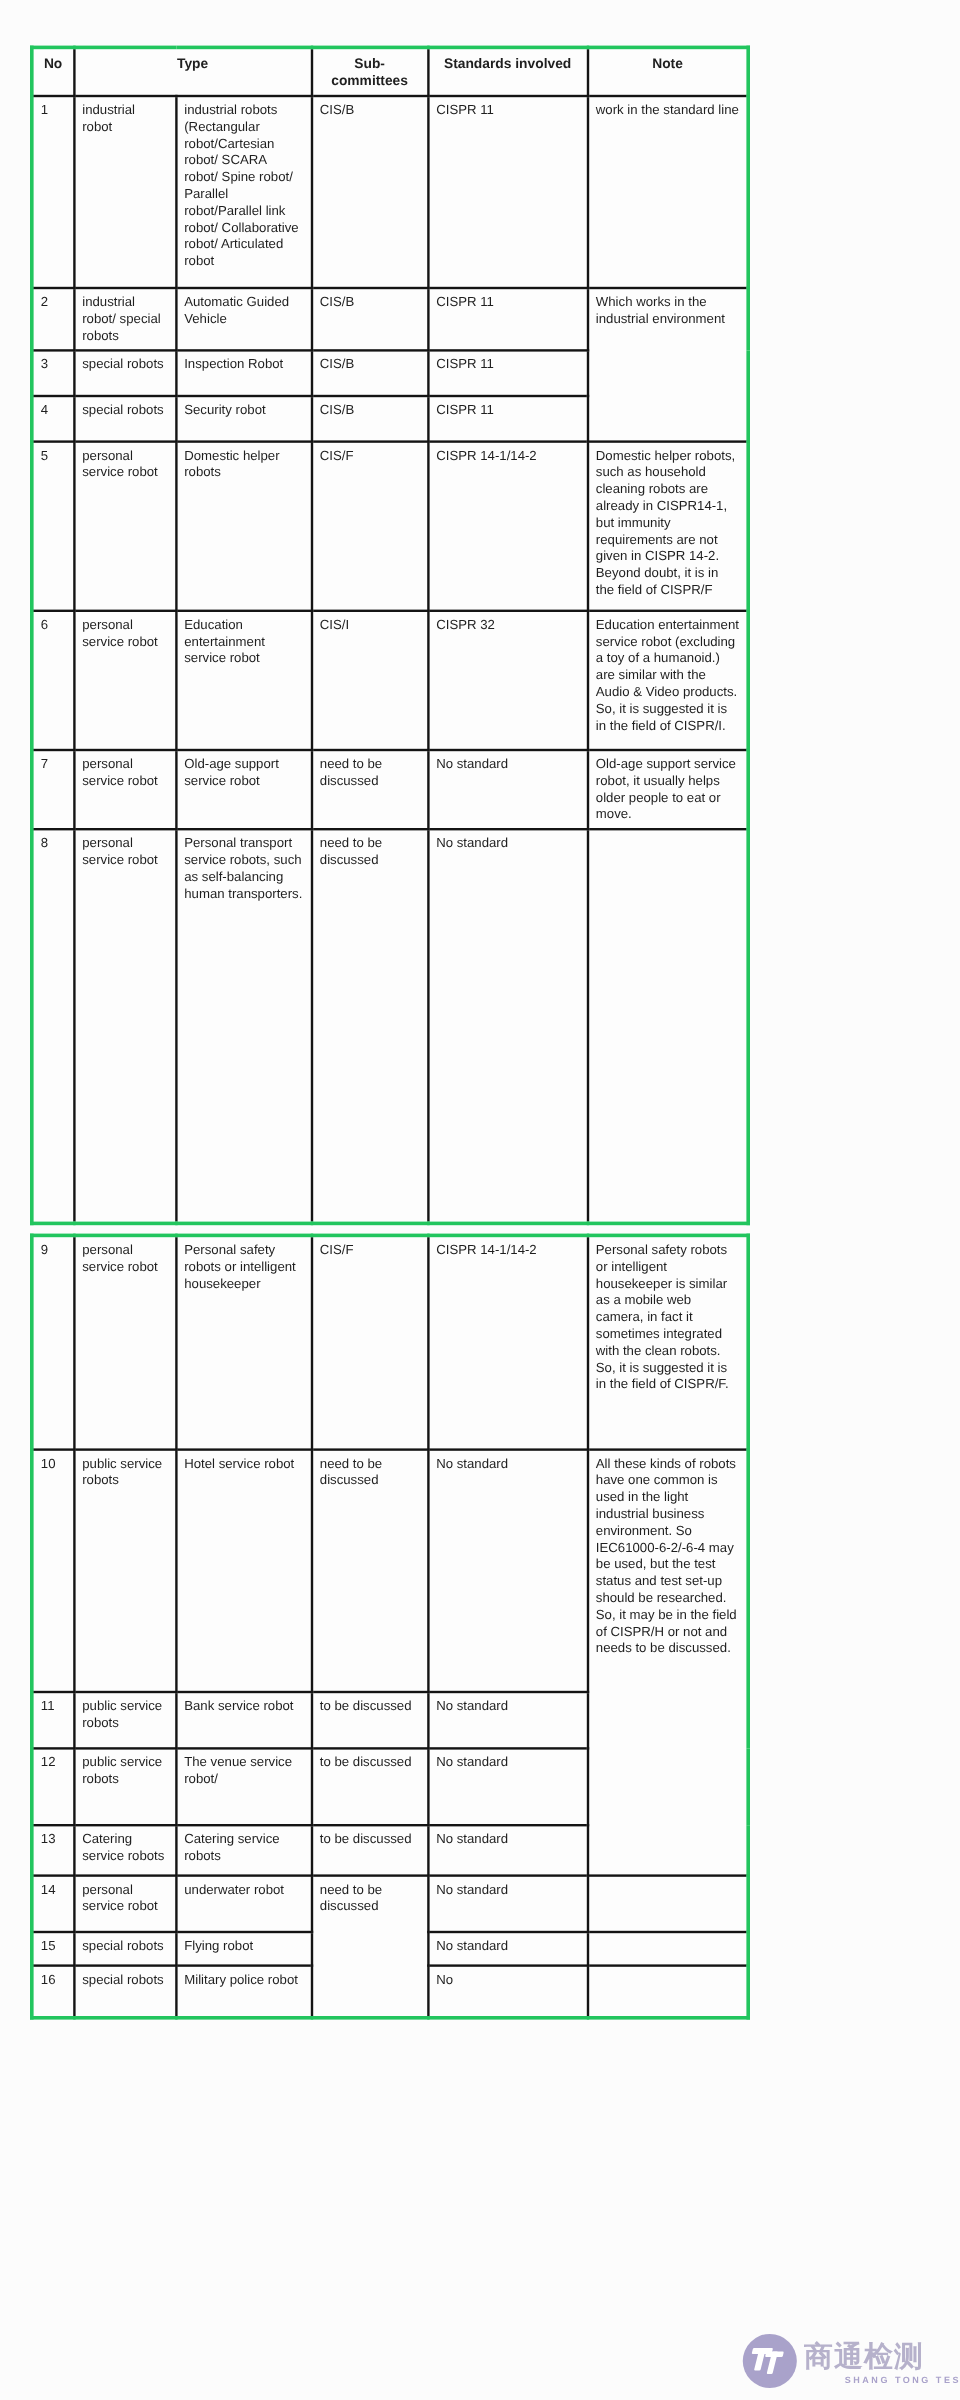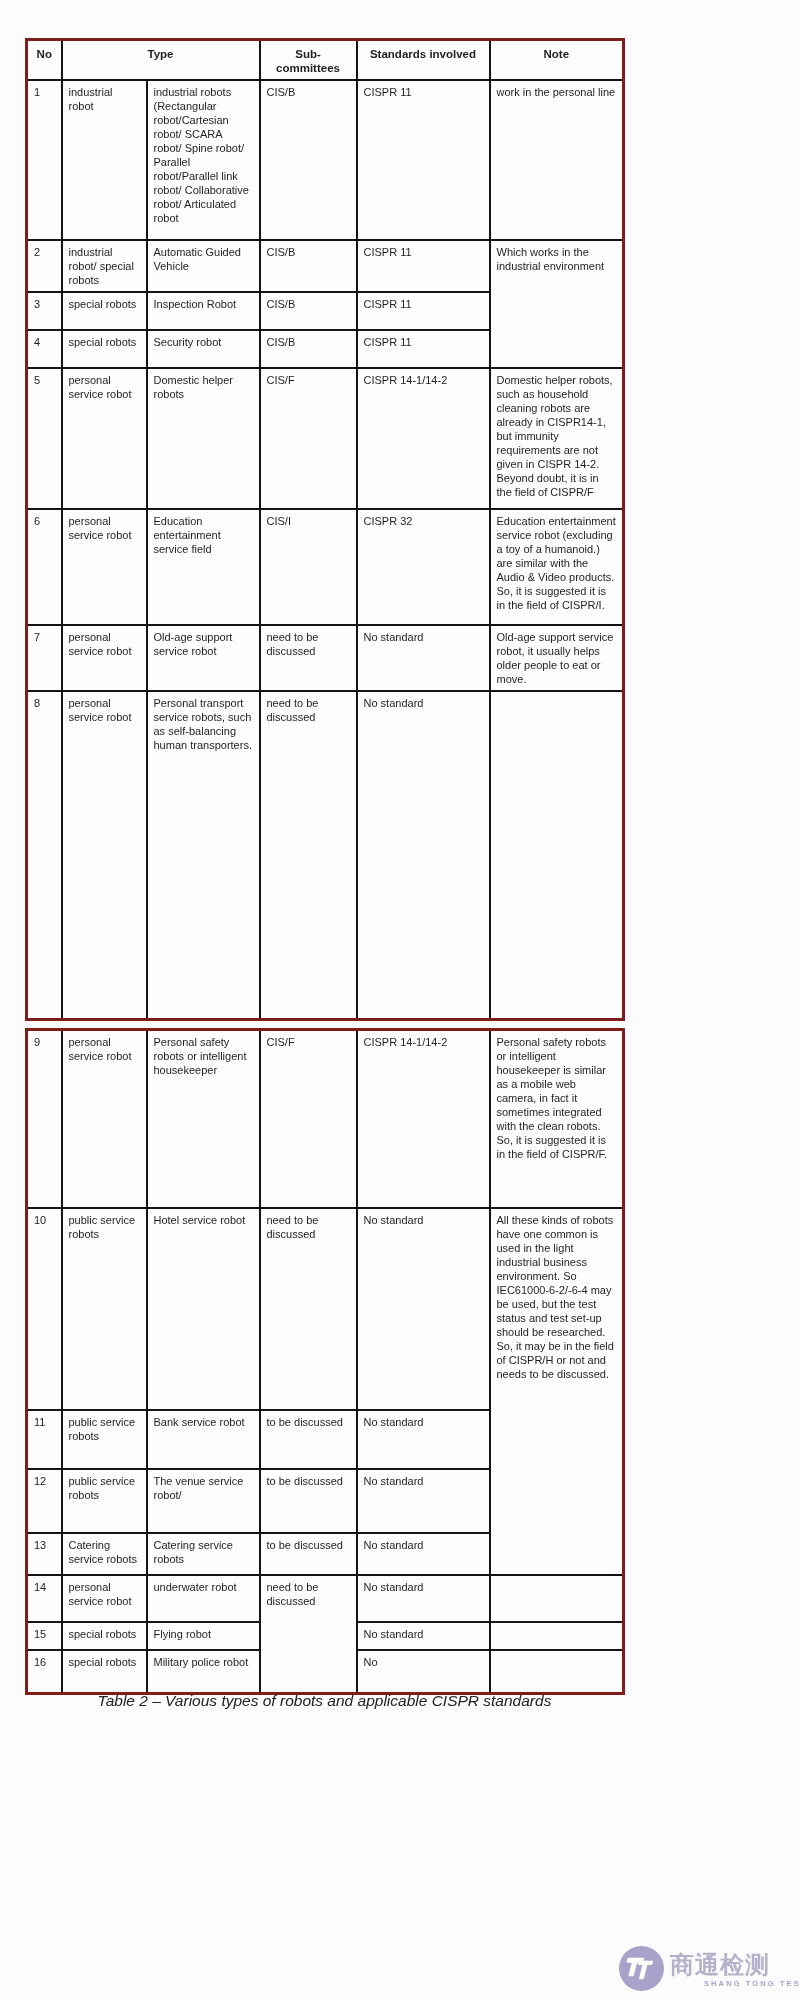--- a/index.html
+++ b/index.html
@@ -16,21 +16,21 @@
   .tbl td,.tbl th{
     border:2px solid #141414;
     padding:4px 6px;vertical-align:top;text-align:left;
     font-size:11px;line-height:14px;
     overflow:hidden;word-wrap:break-word;
   }
   .tbl th{
     font-weight:bold;text-align:center;vertical-align:top;
     font-size:11.5px;padding-top:6px;
   }
-  .tbl{border:3px solid #7f1d1d;}
+  .tbl{border:3px solid #22c55e;}
   th.sub-h{padding-left:14px;padding-right:14px;}
   #sectionA{top:38px;}
   #sectionB{top:1028px;}
   .caption{
     position:absolute;left:25px;top:1686px;width:599px;
     text-align:center;font-style:italic;font-size:15.5px;line-height:29px;
     color:#222;font-weight:normal;
   }
   .logo{
     position:absolute;left:618px;top:1944px;width:175px;height:52px;
@@ -65,21 +65,21 @@
     <th class="sub-h">Sub-committees</th>
     <th>Standards involved</th>
     <th>Note</th>
   </tr>
   <tr style="height:160px">
     <td>1</td>
     <td>industrial robot</td>
     <td>industrial robots (Rectangular robot/Cartesian robot/ SCARA robot/ Spine robot/ Parallel robot/Parallel link robot/ Collaborative robot/ Articulated robot</td>
     <td>CIS/B</td>
     <td>CISPR 11</td>
-    <td>work in the personal line</td>
+    <td>work in the standard line</td>
   </tr>
   <tr style="height:49px">
     <td>2</td>
     <td>industrial robot/ special robots</td>
     <td>Automatic Guided Vehicle</td>
     <td>CIS/B</td>
     <td>CISPR 11</td>
     <td rowspan="3">Which works in the industrial environment</td>
   </tr>
   <tr style="height:38px">
@@ -100,21 +100,21 @@
     <td>5</td>
     <td>personal service robot</td>
     <td>Domestic helper robots</td>
     <td>CIS/F</td>
     <td>CISPR 14-1/14-2</td>
     <td>Domestic helper robots, such as household cleaning robots are already in CISPR14-1, but immunity requirements are not given in CISPR 14-2. Beyond doubt, it is in the field of CISPR/F</td>
   </tr>
   <tr style="height:116px">
     <td>6</td>
     <td>personal service robot</td>
-    <td>Education entertainment service field</td>
+    <td>Education entertainment service robot</td>
     <td>CIS/I</td>
     <td>CISPR 32</td>
     <td>Education entertainment service robot (excluding a toy of a humanoid.) are similar with the Audio &amp; Video products. So, it is suggested it is in the field of CISPR/I.</td>
   </tr>
   <tr style="height:64px">
     <td>7</td>
     <td>personal service robot</td>
     <td>Old-age support service robot</td>
     <td>need to be discussed</td>
     <td>No standard</td>
@@ -150,21 +150,21 @@
     <td>Personal safety robots or intelligent housekeeper is similar as a mobile web camera, in fact it sometimes integrated with the clean robots. So, it is suggested it is in the field of CISPR/F.</td>
   </tr>
   <tr style="height:202px">
     <td>10</td>
     <td>public service robots</td>
     <td>Hotel service robot</td>
     <td>need to be discussed</td>
     <td>No standard</td>
     <td rowspan="4">All these kinds of robots have one common is used in the light industrial business environment. So IEC61000-6-2/-6-4 may be used, but the test status and test set-up should be researched. So, it may be in the field of CISPR/H or not and needs to be discussed.</td>
   </tr>
-  <tr style="height:59px">
+  <tr style="height:47px">
     <td>11</td>
     <td>public service robots</td>
     <td>Bank service robot</td>
     <td>to be discussed</td>
     <td>No standard</td>
   </tr>
   <tr style="height:64px">
     <td>12</td>
     <td>public service robots</td>
     <td>The venue service robot/</td>
@@ -197,21 +197,20 @@
     <td>16</td>
     <td>special robots</td>
     <td>Military police robot</td>
     <td>No</td>
     <td></td>
   </tr>
 </tbody>
   </table>
 
 <div class="caption">
-  <div>Table 2 – Various types of robots and applicable CISPR standards</div>
 </div>
 
 <div class="logo">
   <span>
     <svg width="47" height="47" viewBox="0 0 48 48" aria-hidden="true">
       <circle cx="24" cy="24" r="23" fill="#a9a2ca"></circle>
       <g fill="#ffffff" transform="translate(9,0) skewX(-14)">
         <rect x="4" y="13" width="17" height="5" rx="1"></rect>
         <rect x="9.5" y="13" width="5.5" height="19" rx="1"></rect>
         <rect x="16" y="16" width="15" height="4.5" rx="1"></rect>

